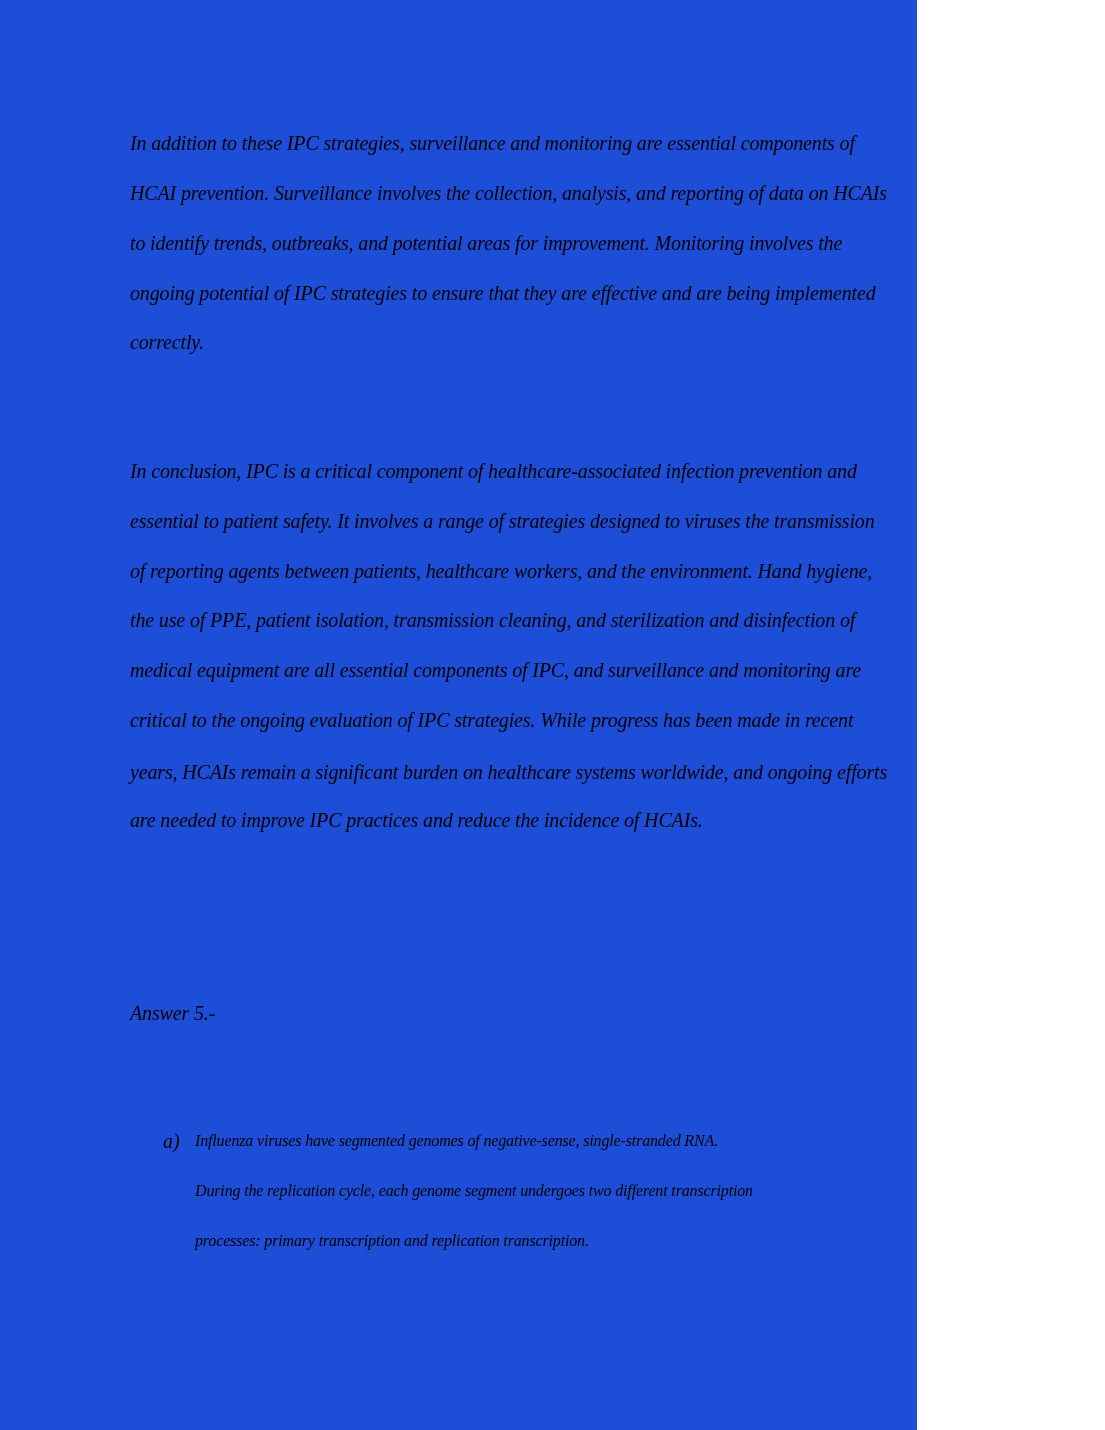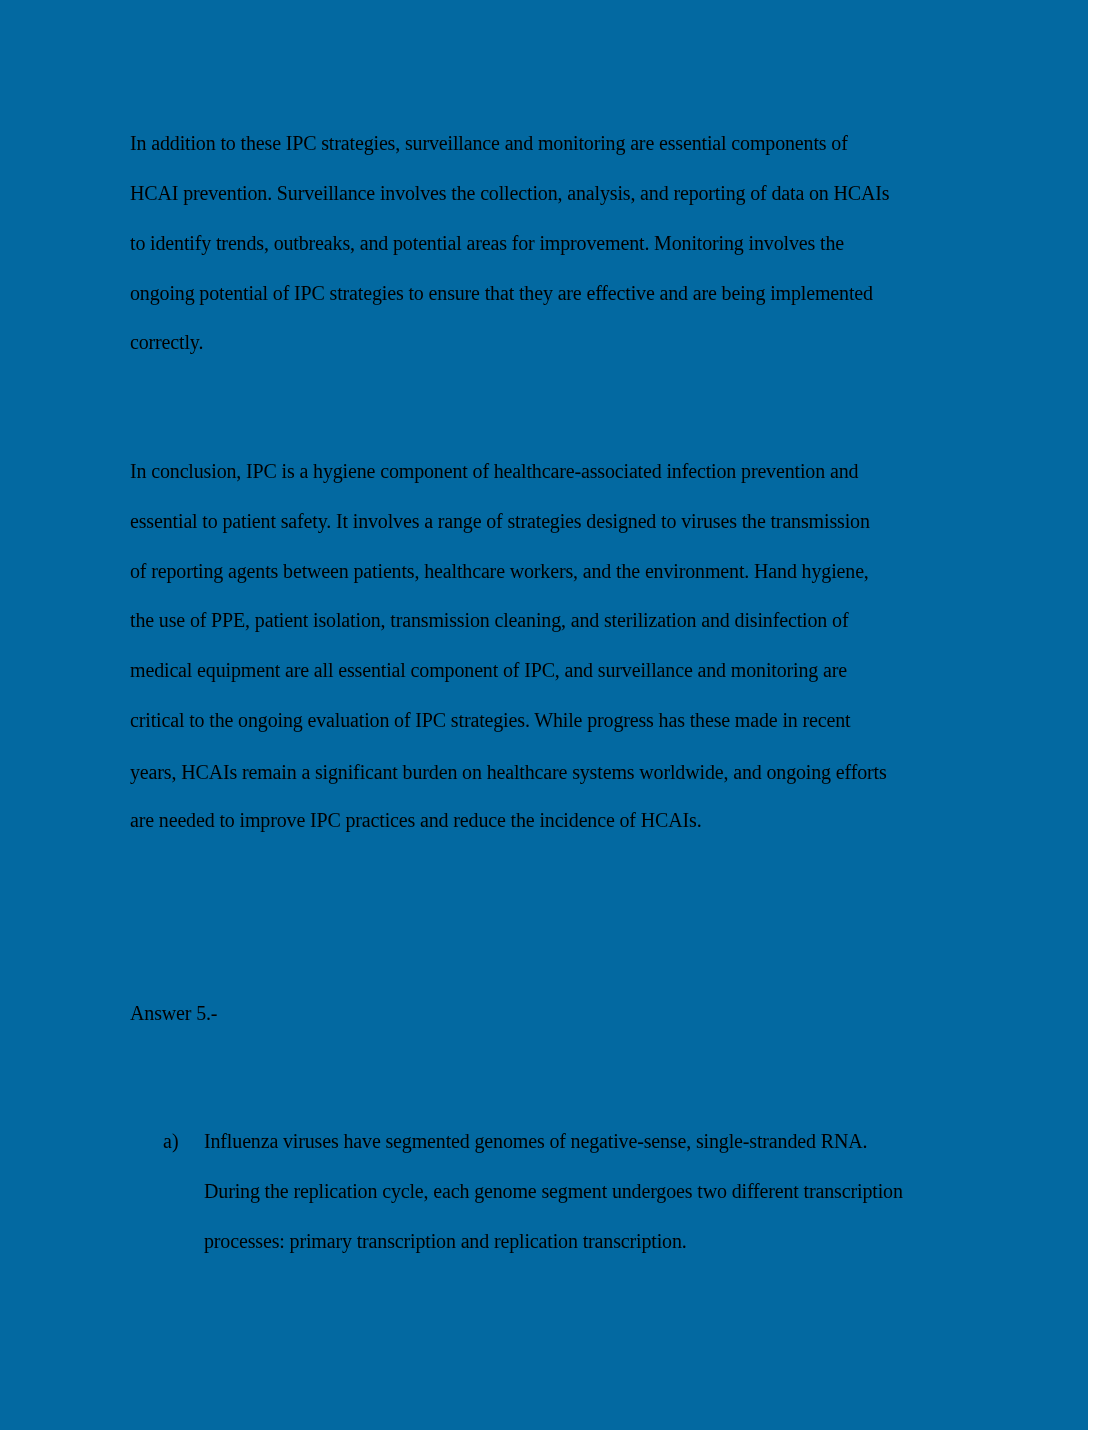--- a/index.html
+++ b/index.html
@@ -11,68 +11,69 @@
       width: 1105px;
       height: 1430px;
       position: relative;
       overflow: hidden;
       font-family: "Liberation Serif", "DejaVu Serif", serif;
       color: #000000;
     }
     .page {
       position: absolute;
       left: 0; top: 0;
-      width: 1088px;
+      width: 917px;
       height: 1430px;
-      background: #0369a1;
+      background: #1d4ed8;
+      font-style: italic;
     }
     .line {
       position: absolute;
       left: 130px;
       font-size: 20px;
       line-height: 24px;
       white-space: nowrap;
       letter-spacing: -0.15px;
     }
     .list-marker {
       position: absolute;
       left: 163px;
       font-size: 20px;
       line-height: 24px;
       white-space: nowrap;
     }
     .list-line {
       position: absolute;
-      left: 204px;
-      font-size: 20px;
+      left: 195px;
+      font-size: 16px;
       line-height: 24px;
       white-space: nowrap;
       letter-spacing: -0.15px;
     }
   </style>
 </head>
 <body>
 
 <div class="page">
 
   <div>
     <div class="line" style="top:131px">In addition to these IPC strategies, surveillance and monitoring are essential components of</div>
     <div class="line" style="top:181px">HCAI prevention. Surveillance involves the collection, analysis, and reporting of data on HCAIs</div>
     <div class="line" style="top:231px">to identify trends, outbreaks, and potential areas for improvement. Monitoring involves the</div>
     <div class="line" style="top:281px">ongoing potential of IPC strategies to ensure that they are effective and are being implemented</div>
     <div class="line" style="top:330px">correctly.</div>
   </div>
 
   <div>
-    <div class="line" style="top:459px">In conclusion, IPC is a hygiene component of healthcare-associated infection prevention and</div>
+    <div class="line" style="top:459px">In conclusion, IPC is a critical component of healthcare-associated infection prevention and</div>
     <div class="line" style="top:509px">essential to patient safety. It involves a range of strategies designed to viruses the transmission</div>
     <div class="line" style="top:559px">of reporting agents between patients, healthcare workers, and the environment. Hand hygiene,</div>
     <div class="line" style="top:608px">the use of PPE, patient isolation, transmission cleaning, and sterilization and disinfection of</div>
-    <div class="line" style="top:658px">medical equipment are all essential component of IPC, and surveillance and monitoring are</div>
-    <div class="line" style="top:708px">critical to the ongoing evaluation of IPC strategies. While progress has these made in recent</div>
+    <div class="line" style="top:658px">medical equipment are all essential components of IPC, and surveillance and monitoring are</div>
+    <div class="line" style="top:708px">critical to the ongoing evaluation of IPC strategies. While progress has been made in recent</div>
     <div class="line" style="top:760px">years, HCAIs remain a significant burden on healthcare systems worldwide, and ongoing efforts</div>
     <div class="line" style="top:808px">are needed to improve IPC practices and reduce the incidence of HCAIs.</div>
   </div>
 
   <div class="line" style="top:1001px">Answer 5.-</div>
 
   <div>
     <div class="list-marker" style="top:1129px">a)</div>
     <div class="list-line" style="top:1129px">Influenza viruses have segmented genomes of negative-sense, single-stranded RNA.</div>
     <div class="list-line" style="top:1179px">During the replication cycle, each genome segment undergoes two different transcription</div>

